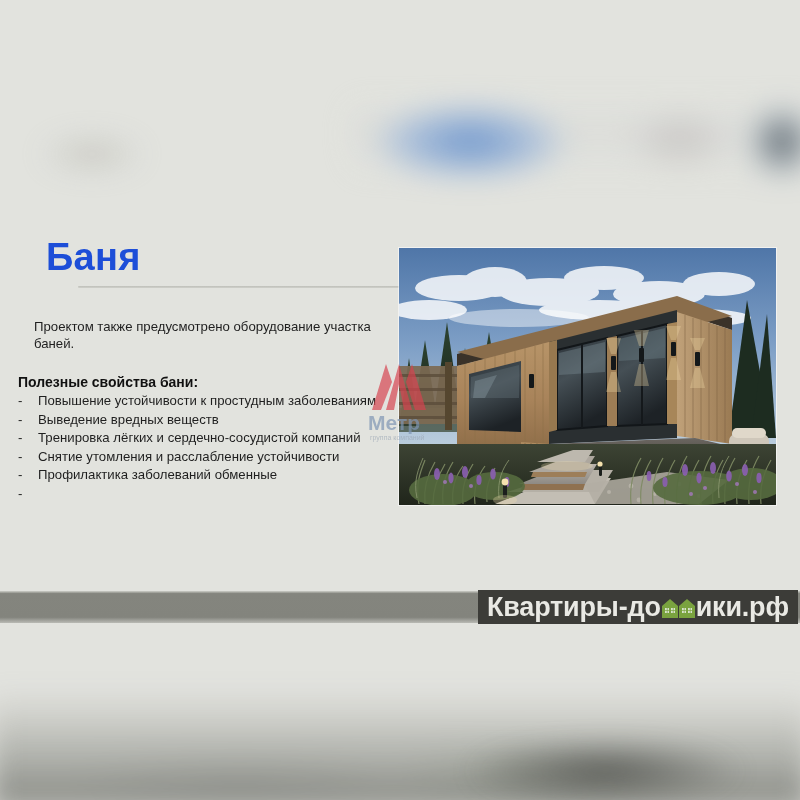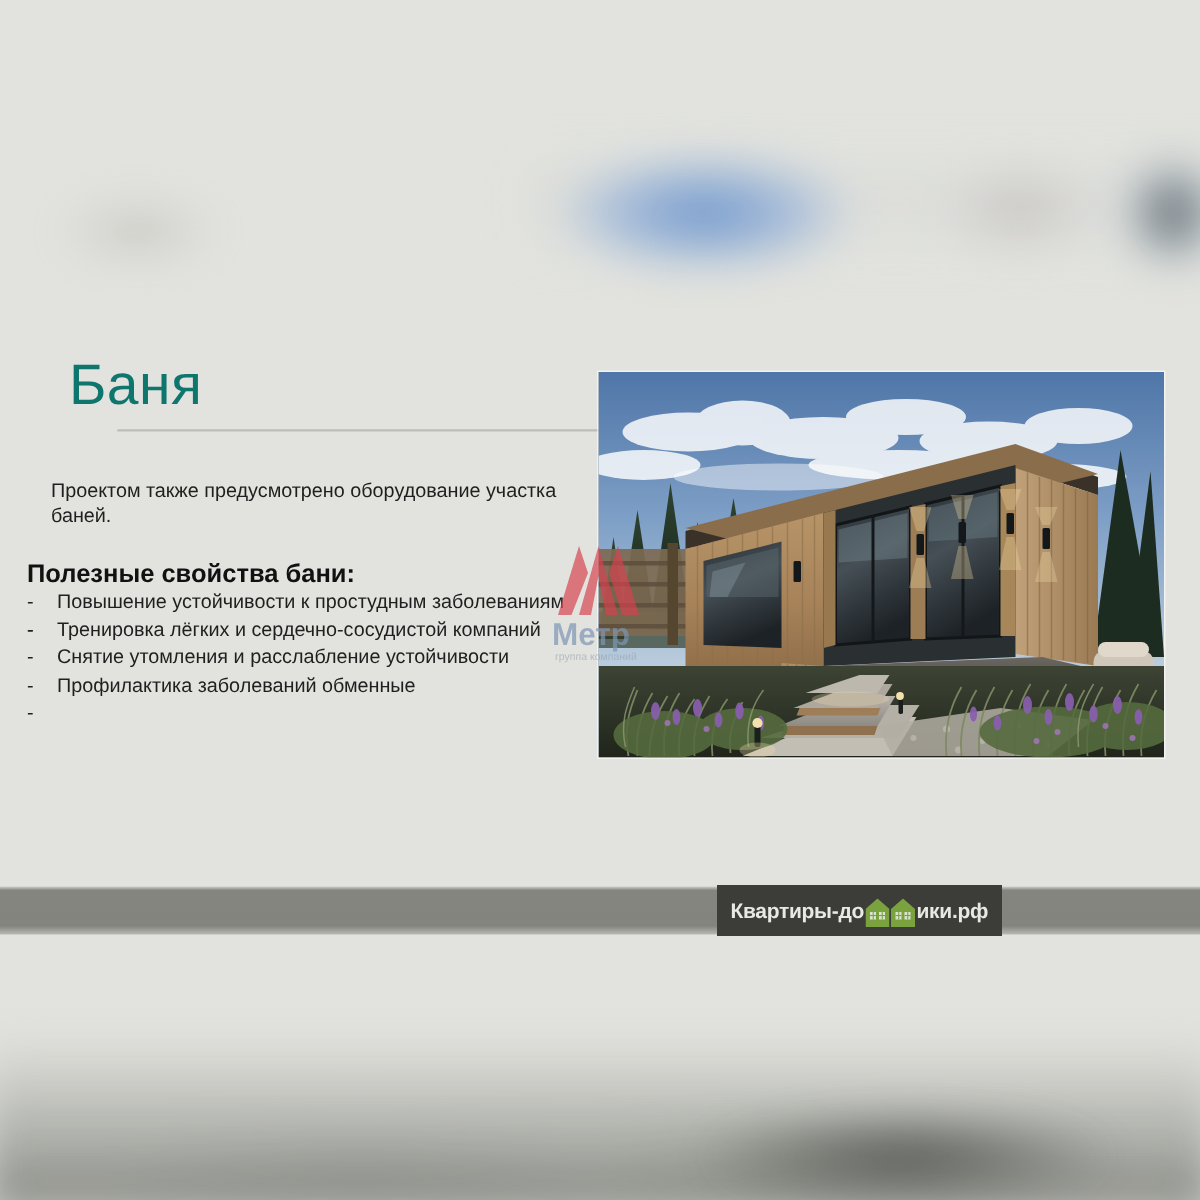--- a/index.html
+++ b/index.html
@@ -59,22 +59,22 @@
     position: absolute;
     left: 0; top: 591px; width: 800px; height: 32px;
     background: linear-gradient(180deg,#cdcec8 0%, #84857e 8%, #83847d 82%, #b9bab4 100%);
   }
 
   
   #slide-title {
     position: absolute;
     left: 46px; top: 238px;
     font-size: 38px;
-    font-weight: 400;
-    color: #0f766e;
+    font-weight: 700;
+    color: #1d4ed8;
     letter-spacing: .3px;
     line-height: 1;
     white-space: nowrap;
   }
   #title-rule {
     position: absolute;
     left: 78px; top: 286px; width: 322px; height: 2px;
     background: linear-gradient(180deg,#c9cac4 0%, #bcbdb7 50%, #dadbd5 100%);
     border-radius: 1px;
   }
@@ -88,21 +88,21 @@
     font-size: 13.2px;
     line-height: 17px;
   }
   #intro-paragraph {
     margin: 16px;
     width: 366px;
   }
   #benefits-heading {
     margin: 22px 0 1px 0;
     font-weight: bold;
-    font-size: 17px;
+    font-size: 14px;
     color: #111;
   }
   #benefits-list {
     list-style: none;
     margin: 0;
     padding: 0;
   }
   #benefits-list li {
     position: relative;
     padding-left: 20px;
@@ -143,21 +143,21 @@
     position: absolute;
     left: 478px; top: 590px;
     height: 34px;
     background: #3c3c38;
     display: flex;
     align-items: center;
     padding: 0 9px;
     box-sizing: border-box;
   }
   #site-watermark .wm-text {
-    font-size: 14px;
+    font-size: 27px;
     font-weight: bold;
     color: #e9e9e4;
     letter-spacing: -.2px;
     line-height: 1;
     white-space: nowrap;
   }
   #site-watermark .wm-houses {
     display: inline-flex;
     align-items: flex-end;
     gap: 1px;
@@ -179,21 +179,21 @@
   <div id="gray-band"></div>
 
   <div id="slide-title">Баня</div>
   <div id="title-rule"></div>
 
   <div id="body-column">
     <p id="intro-paragraph">Проектом также предусмотрено оборудование участка баней.</p>
     <p id="benefits-heading">Полезные свойства бани:</p>
     <ul id="benefits-list">
       <li><span class="dash">-</span><span>Повышение устойчивости к простудным заболеваниям</span></li>
-      <li><span class="dash">-</span></li>
+      <li><span class="dash">-</span><span>Выведение вредных веществ</span></li>
       <li><span class="dash">-</span><span>Тренировка лёгких и сердечно-сосудистой компаний</span></li>
       <li><span class="dash">-</span><span>Снятие утомления и расслабление устойчивости</span></li>
       <li><span class="dash">-</span><span>Профилактика заболеваний обменные</span></li>
       <li><span class="dash">-</span></li>
     </ul>
   </div>
 
   <div id="photo">
     <svg width="377" height="257" viewBox="0 0 377 257">
       <defs>

